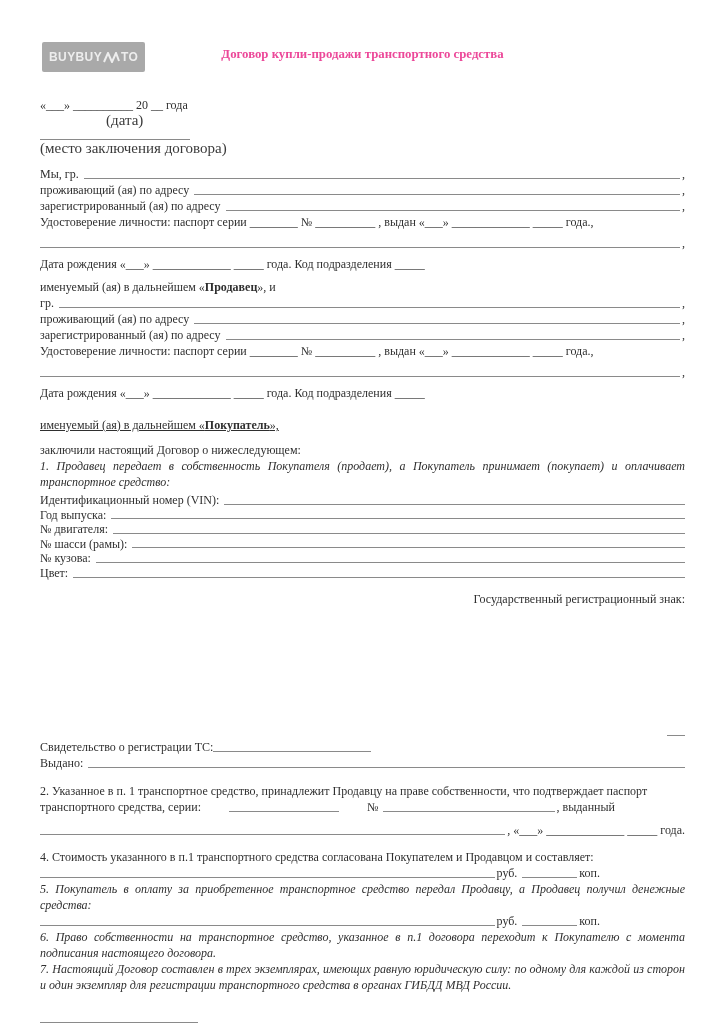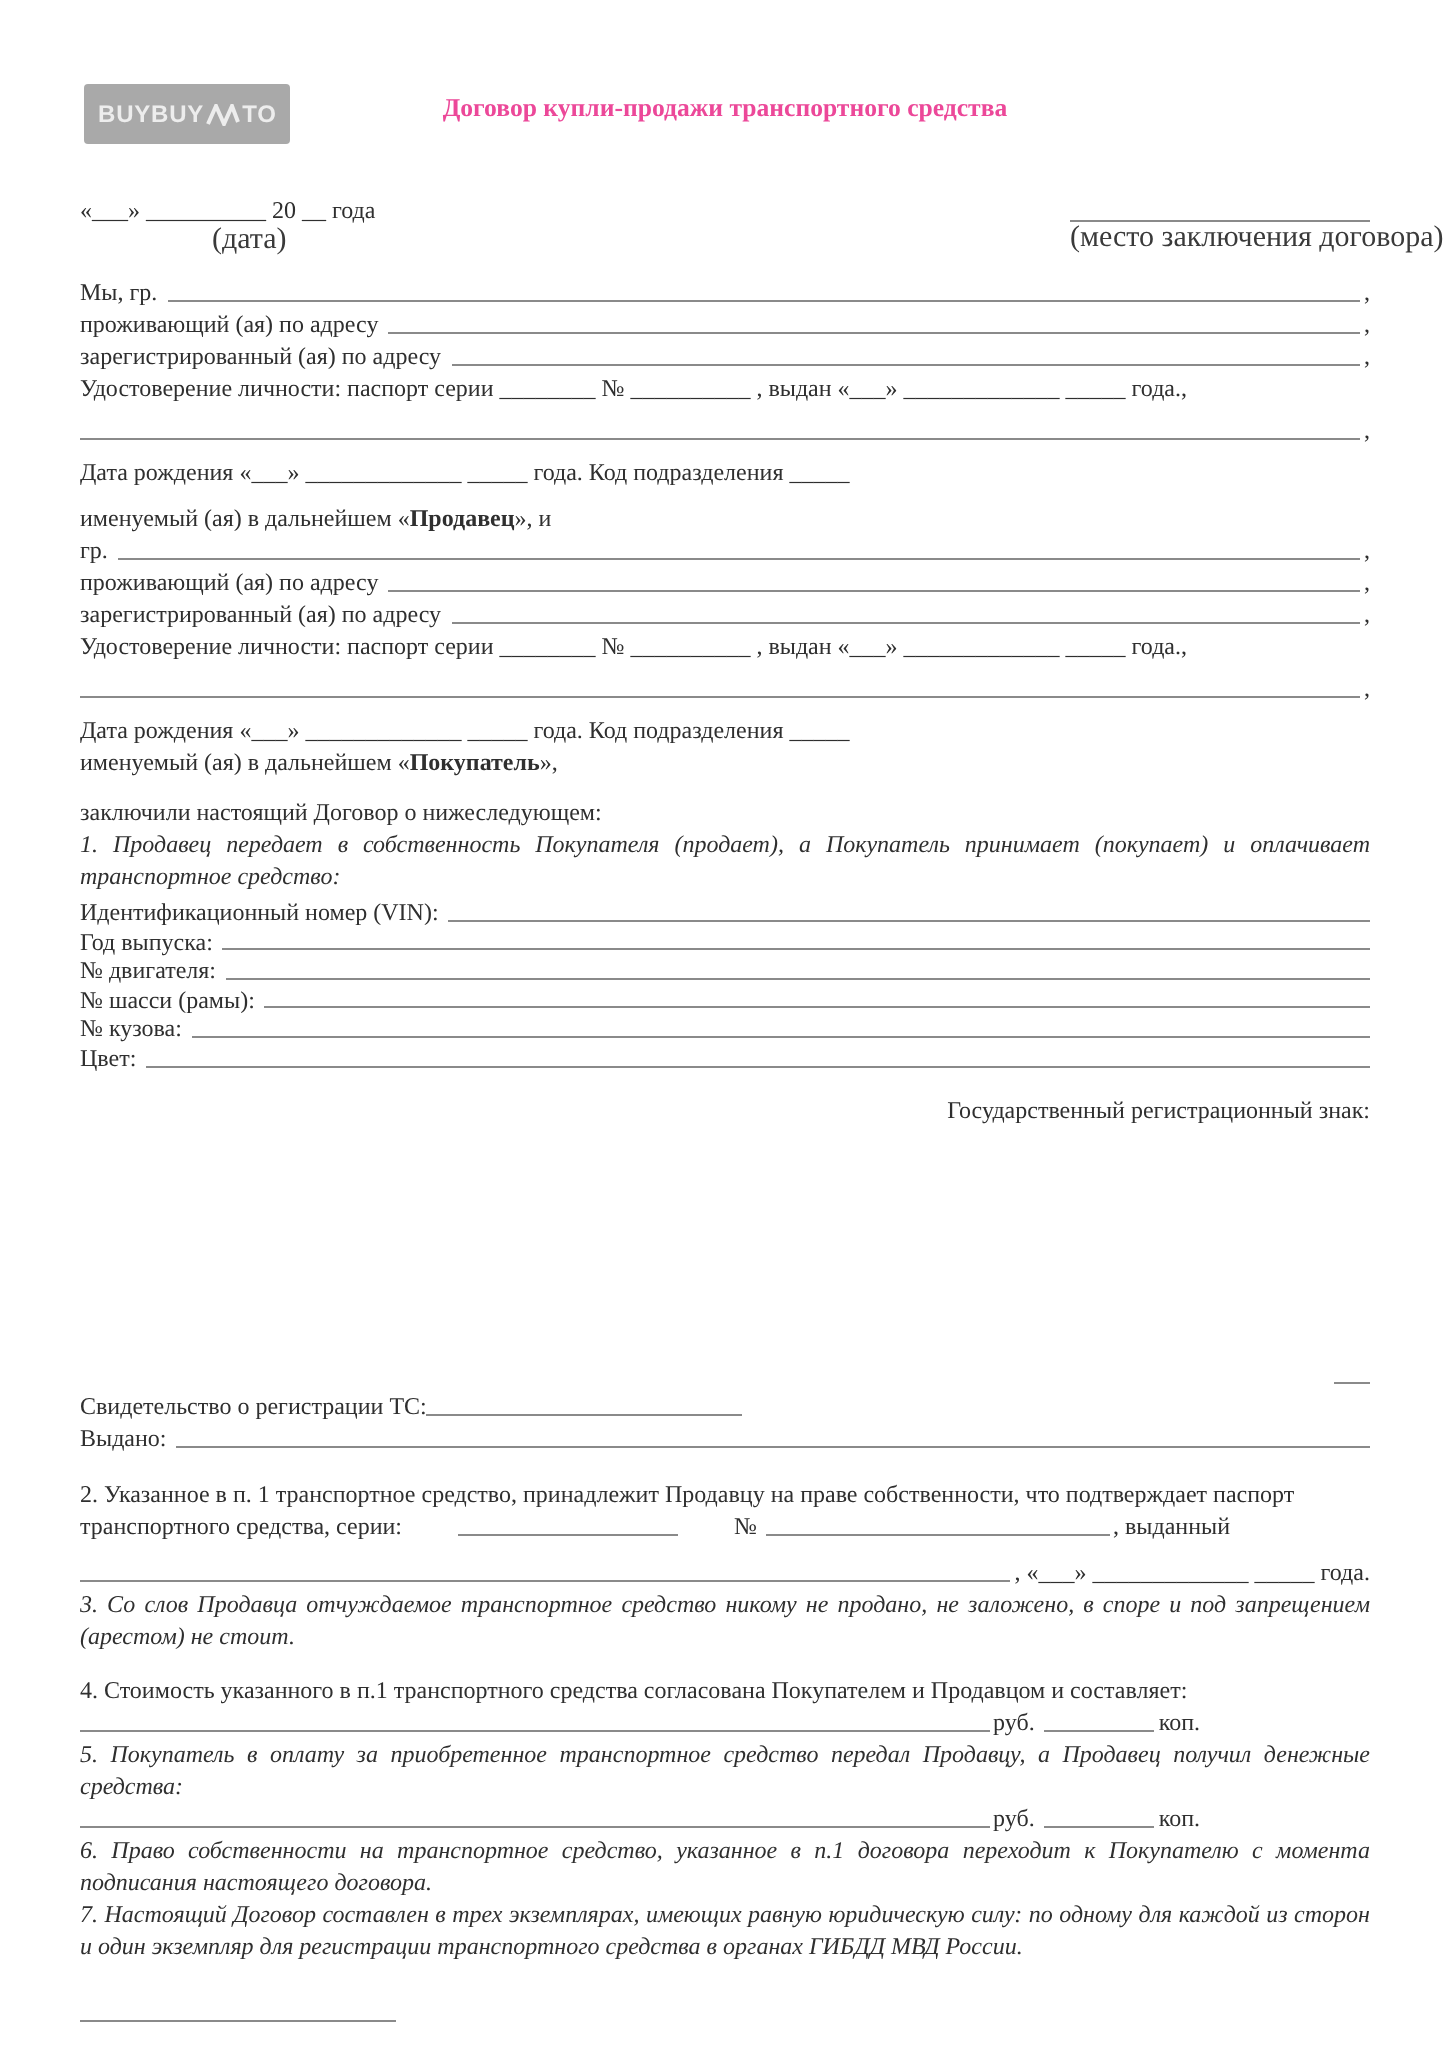--- a/index.html
+++ b/index.html
@@ -45,24 +45,24 @@
   .tail{white-space:pre;flex:0 0 auto;margin-left:2px;}
   p.just{margin:0;line-height:16px;text-align:justify;font-style:italic;}
   .vrow{display:flex;align-items:flex-end;line-height:14.6px;}
   .vrow .lbl{white-space:pre;flex:0 0 auto;}
   .vrow .blank{margin-bottom:3px;}
   .caption{font-size:15px;color:#3a3a3a;line-height:12px;}
 
   
   .mt3{margin-top:3px;} .mt5{margin-top:5px;} .mt6{margin-top:6px;}
   .mt7{margin-top:7px;} .mt8{margin-top:8px;} .mt9{margin-top:9px;}
-  .mt10{margin-top:10px;flex-direction:column;} .mt11{margin-top:11px;} .mt12{margin-top:12px;} .mt16{}
-
-  
-  .date-row{display:flex;justify-content:space-between;align-items:flex-start;margin-top:21px;}
+  .mt10{margin-top:10px;flex-direction:column;} .mt11{margin-top:11px;} .mt12{margin-top:12px;} .mt16{margin-top:16px;text-decoration:underline;}
+
+  
+  .date-row{display:flex;justify-content:space-between;align-items:flex-start;margin-top:21px;flex-direction:column;}
   .date-left .caption{margin-left:66px;margin-top:1px;}
   .place-right{width:150px;}
   .place-right .ruled{border-bottom:1px solid #8a8a8a;height:13px;}
   .place-right .caption{text-align:center;margin-top:2px;white-space:nowrap;}
 
   
   .c2row{margin-right:70px;}
   .c2row .gap{margin-left:28px;}
 
   
@@ -207,21 +207,20 @@
     <span class="blank w110 gap"></span>
     <span class="lbl gap">№</span>
     <span class="blank"></span>
     <span class="tail">, выданный</span>
   </div>
   <div class="frow mt7">
     <span class="blank ml0"></span>
     <span class="tail">, «___» _____________ _____ года.</span>
   </div>
 
-  <p class="just mt6">3. Со слов Продавца отчуждаемое транспортное средство никому не продано, не заложено, в споре и под запрещением (арестом) не стоит.</p>
 
   <div class="trow mt11">4. Стоимость указанного в п.1 транспортного средства согласована Покупателем и Продавцом и составляет:</div>
   <div class="frow moneyrow">
     <span class="blank ml0"></span>
     <span class="tail">руб.</span>
     <span class="blank w55"></span>
     <span class="tail">коп.</span>
   </div>
 
   <p class="just mt8">5. Покупатель в оплату за приобретенное транспортное средство передал Продавцу, а Продавец получил денежные средства:</p>

